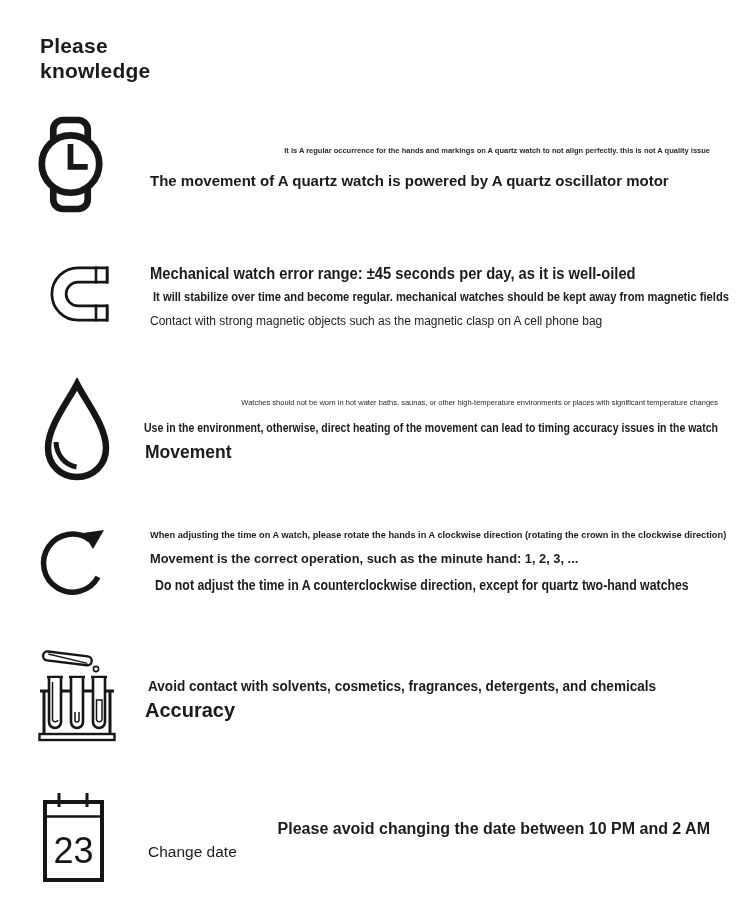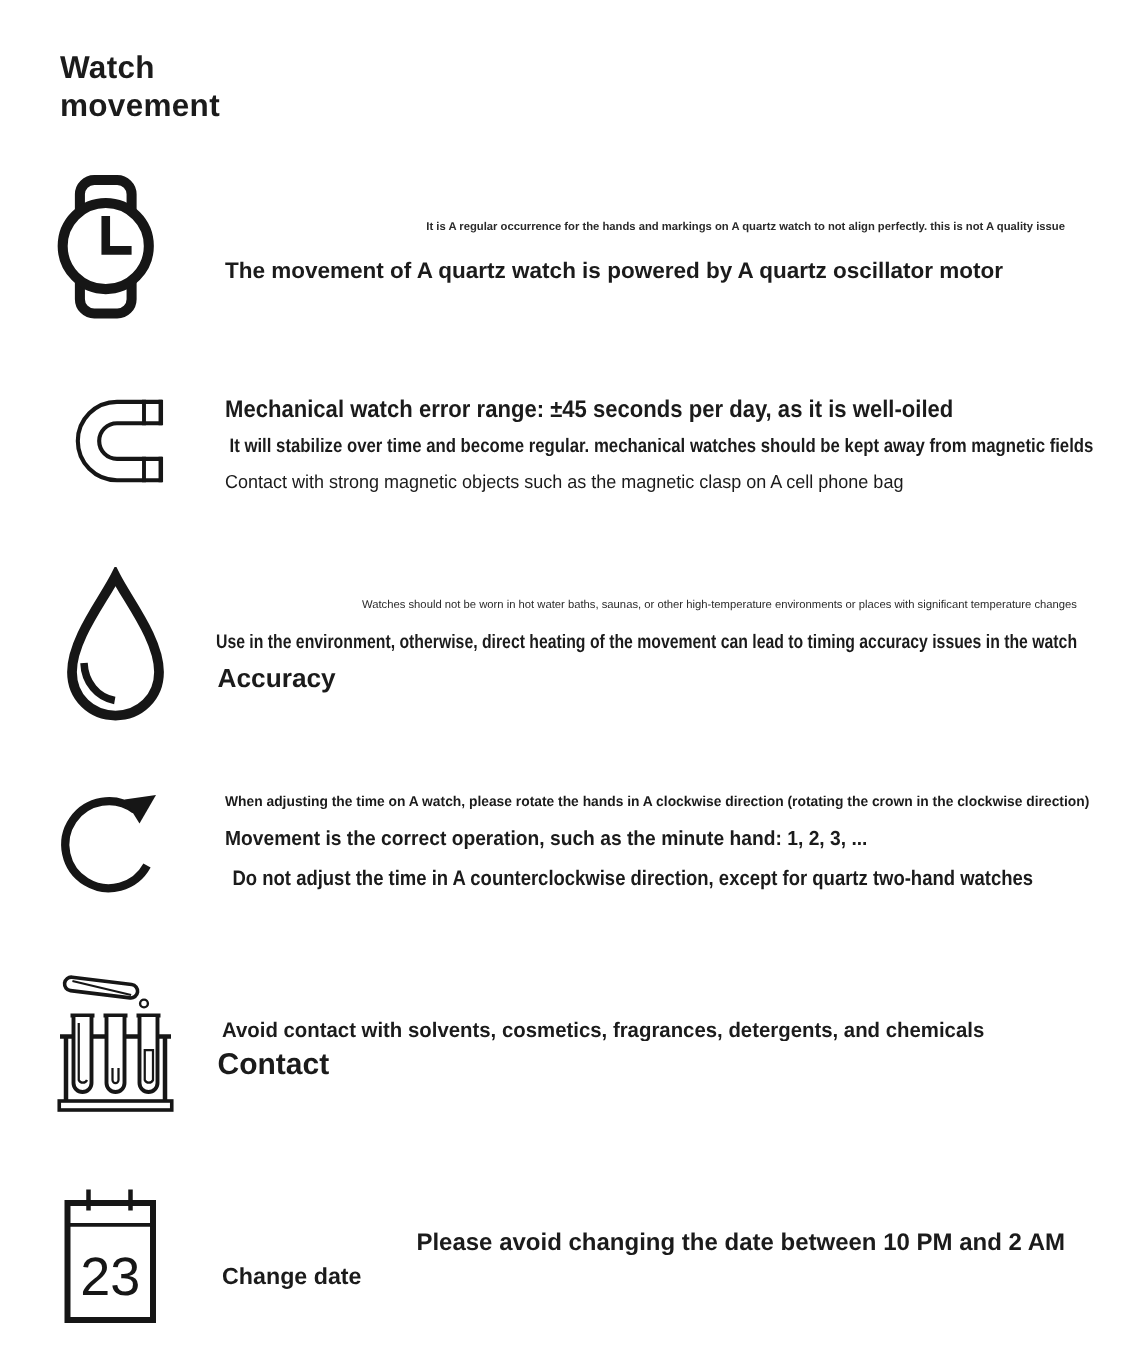--- a/index.html
+++ b/index.html
@@ -27,28 +27,28 @@
   .s3-h{left:145px;top:442px;font-size:17.5px;font-weight:700;}
   
   .s4-note{left:150px;top:529px;font-size:9.5px;font-weight:600;transform:scaleX(.97);}
   .s4-l1{left:150px;top:551px;font-size:13.5px;font-weight:600;transform:scaleX(.95);}
   .s4-l2{left:155px;top:577px;font-size:14px;font-weight:600;transform:scaleX(.88);}
   
   .s5-l1{left:148px;top:678px;font-size:14px;font-weight:700;transform:scaleX(.97);}
   .s5-h{left:145px;top:698px;font-size:20px;font-weight:700;}
   
   .s6-note{left:150px;top:819px;width:560px;font-size:16px;font-weight:700;}
-  .s6-h{left:148px;top:843px;font-size:15.5px;font-weight:700;}
+  .s6-h{left:148px;top:843px;font-size:15.5px;font-weight:400;}
   .cal-num{font-size:36px;font-weight:400;font-family:"Liberation Sans",sans-serif;}
 </style>
 </head>
 <body>
 
 <div class="layer">
-  <div class="abs title">Watch movement</div>
+  <div class="abs title">Please knowledge</div>
 </div>
 
 <div class="layer">
   <svg class="icon" style="left:37px;top:114px" width="67" height="101" viewBox="0 0 70 101">
     <rect x="17" y="4" width="36" height="93" rx="10" fill="none" stroke="currentColor" stroke-width="7"></rect>
     <circle cx="35" cy="50" r="30" fill="#ffffff" stroke="currentColor" stroke-width="7"></circle>
     <path d="M35 29 V53 H53" fill="none" stroke="currentColor" stroke-width="6"></path>
   </svg>
   <div class="abs center s1-note">It is A regular occurrence for the hands and markings on A quartz watch to not align perfectly. this is not A quality issue</div>
   <div class="abs nowrap s1-main">The movement of A quartz watch is powered by A quartz oscillator motor</div>
@@ -66,21 +66,21 @@
   <div class="abs nowrap s2-l3">Contact with strong magnetic objects such as the magnetic clasp on A cell phone bag</div>
 </div>
 
 <div class="layer">
   <svg class="icon" style="left:38px;top:378px" width="78" height="104" viewBox="0 0 78 104">
     <path d="M39 6 C31 22 10 48 10 70 C10 87 23 99 39 99 C55 99 68 87 68 70 C68 48 47 22 39 6 Z" fill="none" stroke="currentColor" stroke-width="6.5"></path>
     <path d="M18 64 C18.5 77 27 87 38.5 89" fill="none" stroke="currentColor" stroke-width="5"></path>
   </svg>
   <div class="abs center s3-note">Watches should not be worn in hot water baths, saunas, or other high-temperature environments or places with significant temperature changes</div>
   <div class="abs nowrap s3-l1">Use in the environment, otherwise, direct heating of the movement can lead to timing accuracy issues in the watch</div>
-  <div class="abs nowrap s3-h">Accuracy</div>
+  <div class="abs nowrap s3-h">Movement</div>
 </div>
 
 <div class="layer">
   <svg class="icon" style="left:37px;top:518px" width="74" height="84" viewBox="0 0 74 84">
     <path d="M53 22 A29 29 0 1 0 61 59" fill="none" stroke="currentColor" stroke-width="5.5"></path>
     <polygon points="67,12 46,15 56,31" fill="currentColor"></polygon>
   </svg>
   <div class="abs nowrap s4-note">When adjusting the time on A watch, please rotate the hands in A clockwise direction (rotating the crown in the clockwise direction)</div>
   <div class="abs nowrap s4-l1">Movement is the correct operation, such as the minute hand: 1, 2, 3, ...</div>
   <div class="abs nowrap s4-l2">Do not adjust the time in A counterclockwise direction, except for quartz two-hand watches</div>
@@ -98,21 +98,21 @@
     <rect x="1.5" y="88" width="75" height="6" fill="none" stroke="currentColor" stroke-width="2.4"></rect>
     <path d="M9 31 H25 M31 31 H47 M53 31 H69" stroke="currentColor" stroke-width="2.6" fill="none"></path>
     <path d="M11 32 V76 A6 6 0 0 0 23 76 V32" fill="#ffffff" stroke="currentColor" stroke-width="2.6"></path>
     <path d="M33 32 V76 A6 6 0 0 0 45 76 V32" fill="#ffffff" stroke="currentColor" stroke-width="2.6"></path>
     <path d="M55 32 V76 A6 6 0 0 0 67 76 V32" fill="#ffffff" stroke="currentColor" stroke-width="2.6"></path>
     <path d="M14.5 36 V74 A3 3 0 0 0 20 74" fill="none" stroke="currentColor" stroke-width="1.5"></path>
     <path d="M37 66 V74 A2 2 0 0 0 41 74 V66" fill="none" stroke="currentColor" stroke-width="1.5"></path>
     <path d="M58.5 54 V74 A3 3 0 0 0 64 74 V54 Z" fill="none" stroke="currentColor" stroke-width="1.5"></path>
   </svg>
   <div class="abs nowrap s5-l1">Avoid contact with solvents, cosmetics, fragrances, detergents, and chemicals</div>
-  <div class="abs nowrap s5-h">Contact</div>
+  <div class="abs nowrap s5-h">Accuracy</div>
 </div>
 
 <div class="layer">
   <svg class="icon" style="left:42px;top:792px" width="63" height="92" viewBox="0 0 63 92">
     <rect x="3" y="10" width="57" height="78" fill="none" stroke="currentColor" stroke-width="4"></rect>
     <path d="M3 24.5 H60" stroke="currentColor" stroke-width="2.5" fill="none"></path>
     <path d="M17 1 V15 M45 1 V15" stroke="currentColor" stroke-width="3" fill="none"></path>
     <text x="31.5" y="71" text-anchor="middle" fill="currentColor" class="cal-num">23</text>
   </svg>
   <div class="abs center s6-note">Please avoid changing the date between 10 PM and 2 AM</div>

